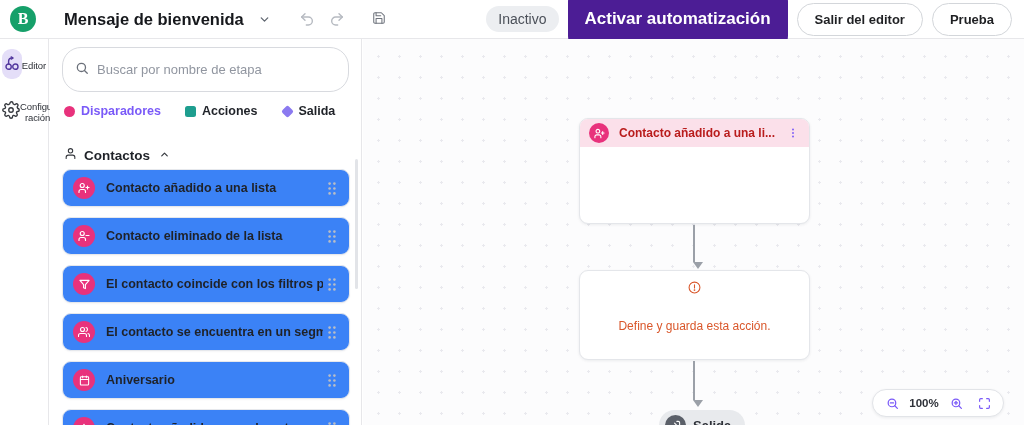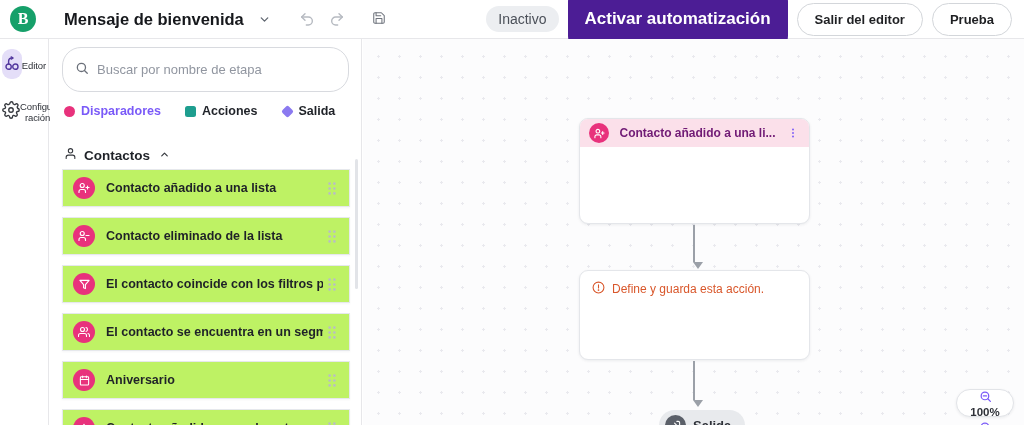--- a/index.html
+++ b/index.html
@@ -121,21 +121,21 @@
     overflow: hidden;
   }
   .group-head {
     display: flex; align-items: center; gap: 7px;
     padding: 4px 12px 6px 14px; font-size: 13.5px; font-weight: bold; color: #1f2228;
   }
   .group-head .chev { margin-left: 2px; color: #35383e; }
   .stage-card {
     display: flex; align-items: center;
     margin: 0 12px 10px; height: 38px;
-    border: 1px solid #e6e8ec; border-radius: 0; background: #bef264;
+    border: 1px solid #e6e8ec; border-radius: 9px; background: #3b82f6;
     box-shadow: 0 1px 2px rgba(16,24,40,.04);
     cursor: pointer;
   }
   .stage-ico {
     width: 22px; height: 22px; border-radius: 50%; margin-left: 10px;
     display: flex; align-items: center; justify-content: center;
     flex: none; color: #fff;
   }
   .stage-lbl {
     font-size: 12.5px; color: #1f2228; font-weight: bold;
@@ -168,52 +168,52 @@
   .node-head {
     display: flex; align-items: center; height: 28px; padding: 0 8px 0 9px;
   }
   .node-head-ico {
     width: 20px; height: 20px; border-radius: 50%;
     display: flex; align-items: center; justify-content: center;
     color: #fff; flex: none;
   }
   .node-head-ico.sq { border-radius: 6px; }
   .node-title {
-    font-size: 12px; font-weight: bold; color: #701a75; margin-left: 1px;
-    white-space: nowrap; overflow: hidden; flex: 1; text-align: center;
+    font-size: 12px; font-weight: bold; color: #b91c1c; margin-left: 10px;
+    white-space: nowrap; overflow: hidden; flex: 1;
   }
   .node-menu { color: #7a5af8; padding: 0 2px; cursor: pointer; display:flex; }
   .node-body { padding: 10px 12px; font-size: 12px; }
   .node-body .lbl { color: #70757e; }
   .node-body .val { color: #2e3138; text-decoration: underline; }
-  .warn-row { display: flex; align-items: center; gap: 7px; color: #d9572b; font-size: 12px; }
+  .warn-row { display: flex; align-items: center; gap: 22px; color: #d9572b; font-size: 12px; flex-direction: column; }
 
   #conn1, #conn2 { position: absolute; left: 330px; }
   .arrow-line { width: 1.6px; background: #9ba0a8; margin: 0 auto; }
   .arrow-head {
     width: 0; height: 0; margin: 0 auto;
     border-left: 5px solid transparent; border-right: 5px solid transparent;
     border-top: 7px solid #9ba0a8;
   }
 
   #exit-node {
     position: absolute; display: flex; align-items: center; gap: 7px;
     background: #e8eaed; border-radius: 17px; padding: 5px 14px 5px 6px;
   }
   #exit-ico {
     width: 21px; height: 21px; border-radius: 50%; background: #5b6069;
     display: flex; align-items: center; justify-content: center; color: #fff; flex: none;
   }
   #exit-lbl { font-size: 13px; font-weight: bold; color: #2e3138; }
 
   #zoom-ctrl {
-    position: absolute; right: 10px; bottom: 8px;
+    position: absolute; right: 20px; bottom: 8px;
     display: flex; align-items: center; gap: 3px;
     background: #fff; border: 1px solid #e2e4e8; border-radius: 19px;
-    height: 28px; padding: 0 9px; box-shadow: 0 1px 3px rgba(16,24,40,.07); flex-direction: column;
+    height: 28px; padding: 0 9px; box-shadow: 0 1px 3px rgba(16,24,40,.07);
   }
   .zbtn {
     width: 20px; height: 20px; display: flex; align-items: center; justify-content: center;
     color: #7a5af8; cursor: pointer;
   }
   #zoom-val {
     font-size: 11.5px; color: #2e3138; width: 38px; text-align: center; font-weight: bold;
   }
 </style>
 </head>

